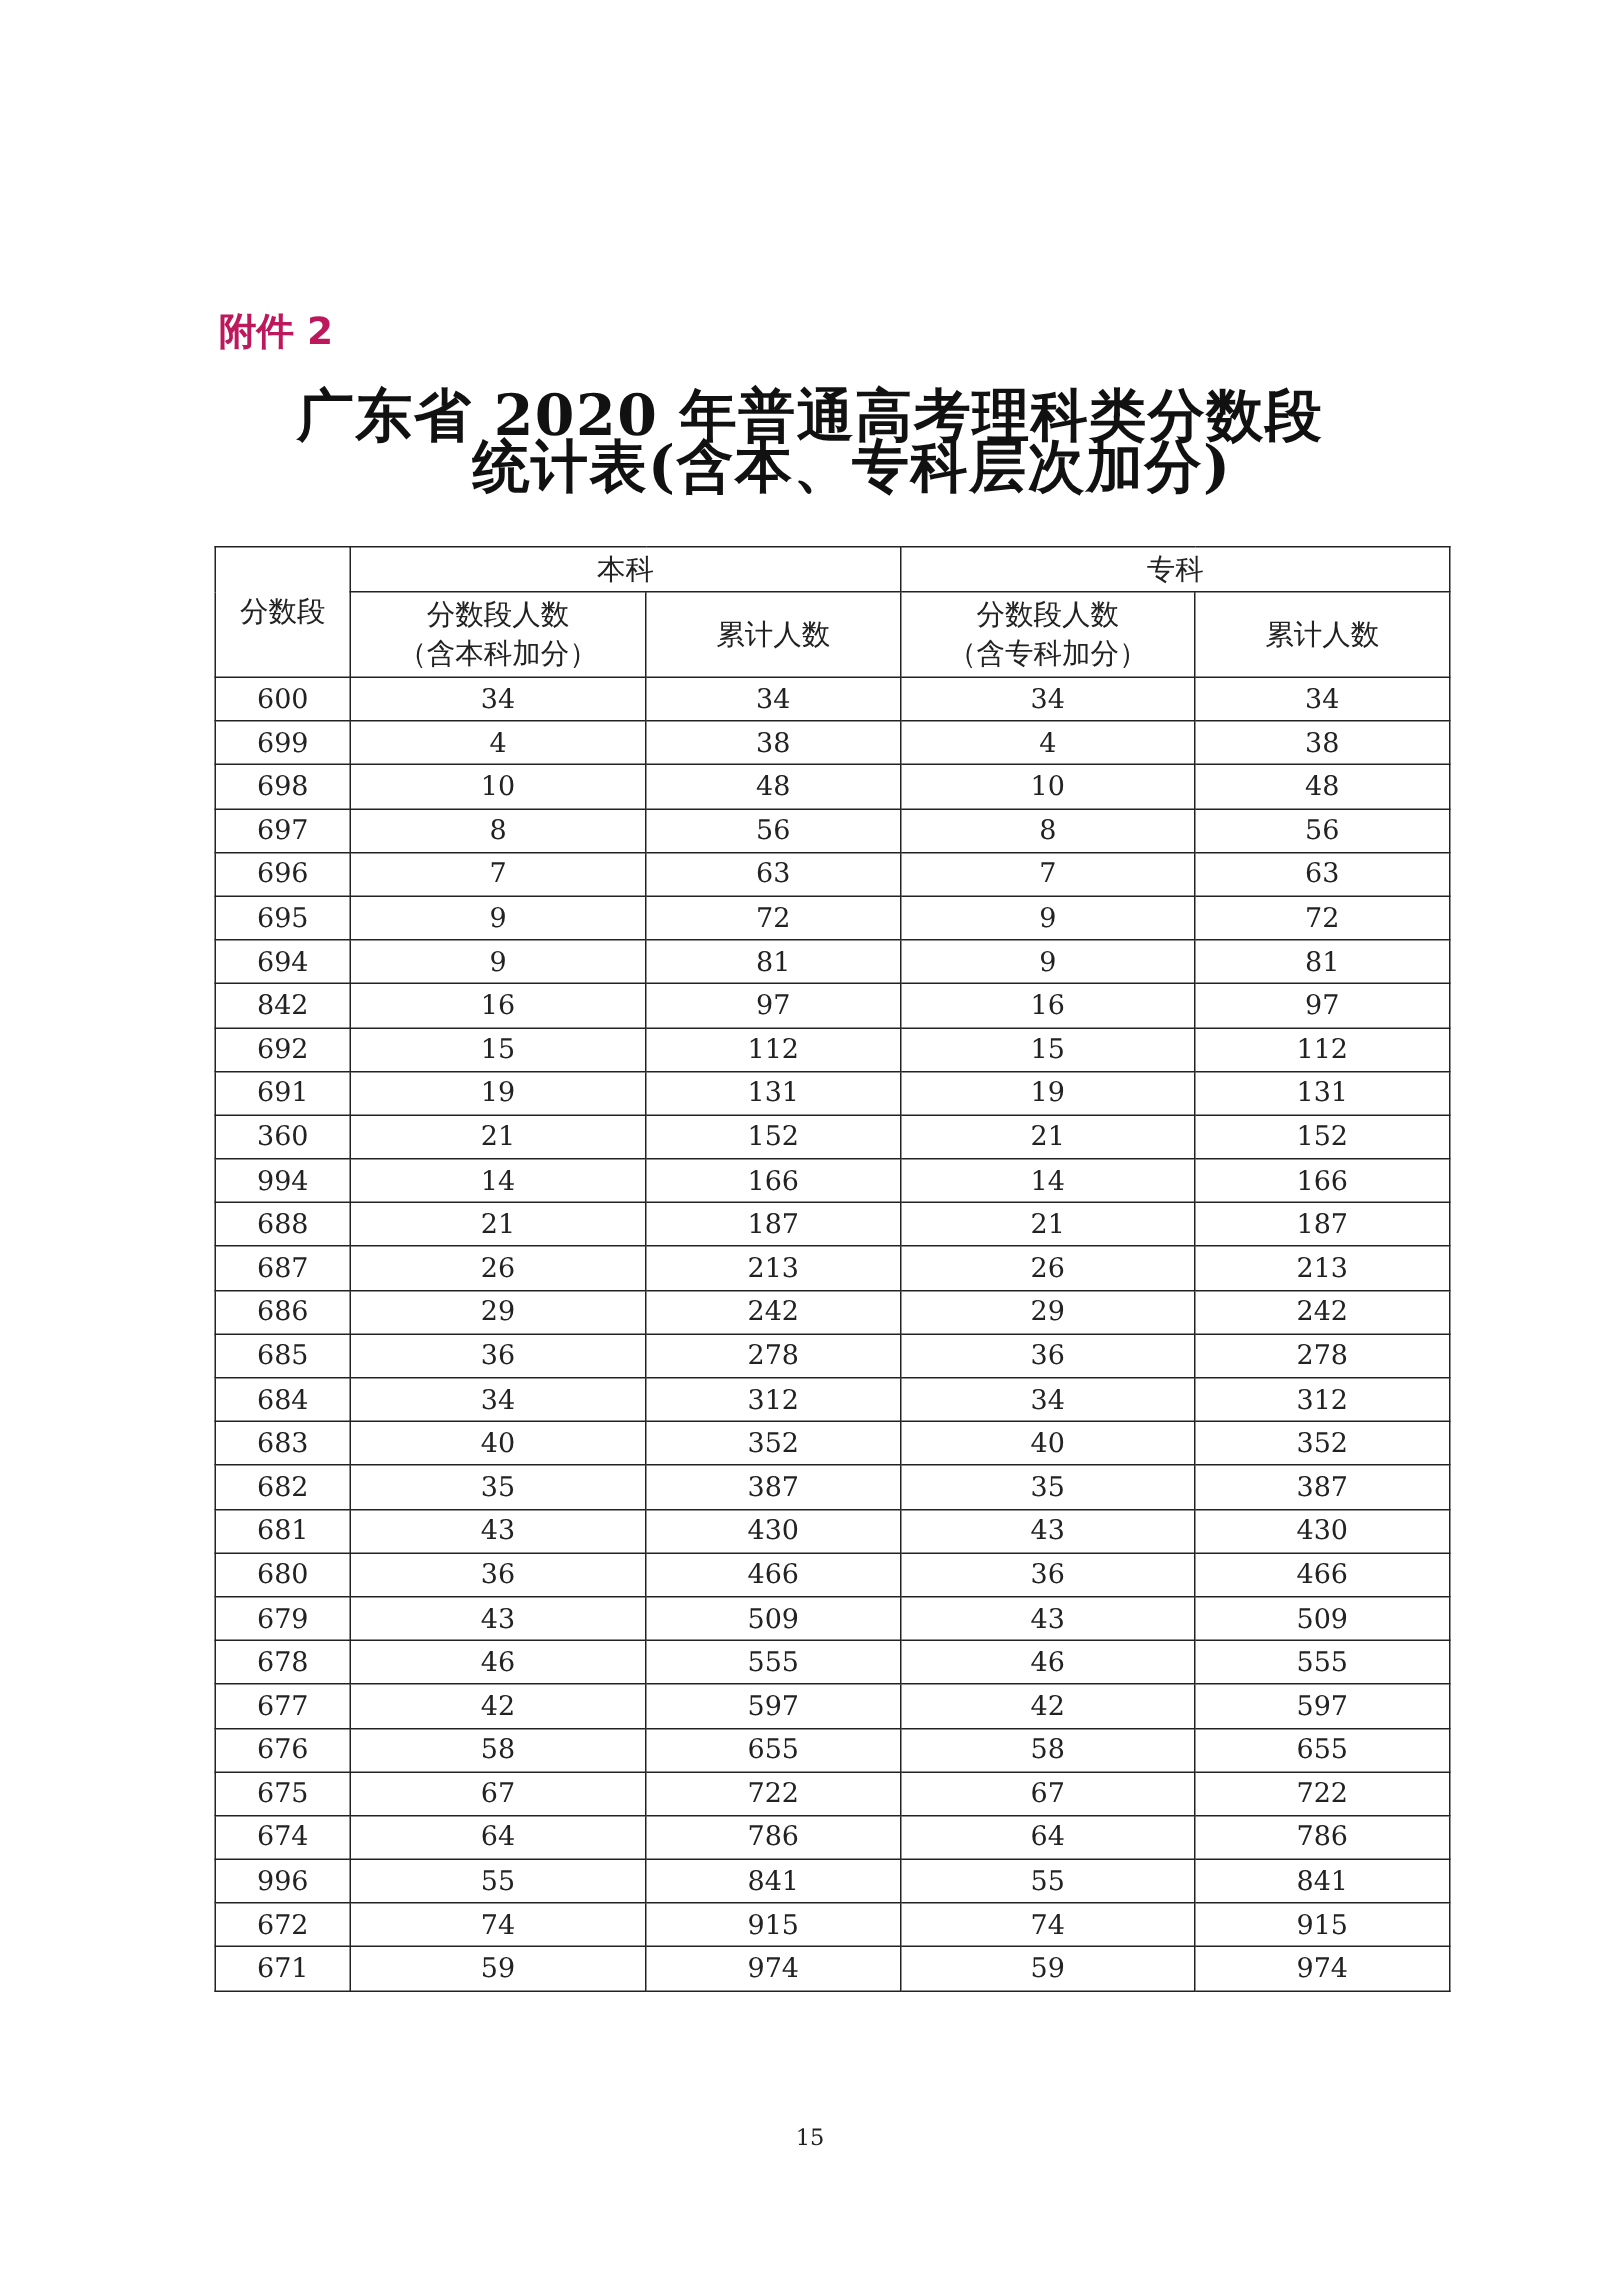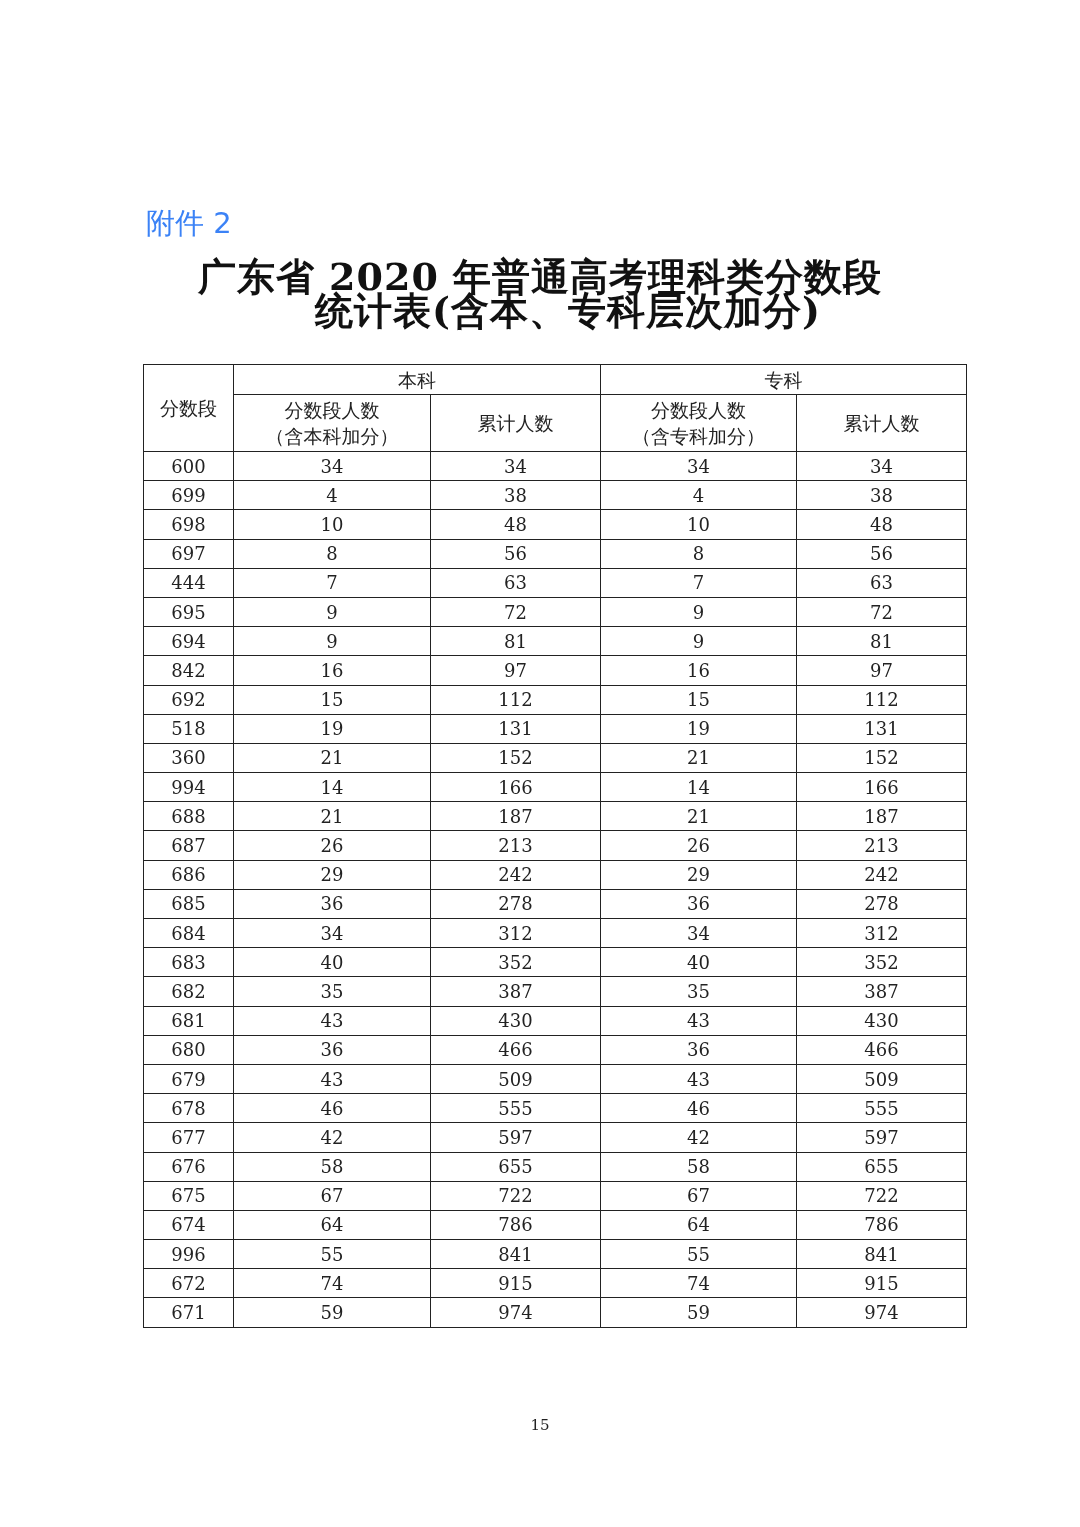--- a/index.html
+++ b/index.html
@@ -3,21 +3,21 @@
   <meta charset="utf-8">
   <style>
     html, body { margin: 0; padding: 0; background: #ffffff; }
     body {
       width: 1080px; height: 1527px; position: relative; overflow: hidden;
       font-family: "DejaVu Serif", "Liberation Serif", serif; color: #111;
     }
     .attachment {
       position: absolute; left: 146px; top: 204px;
       font-family: "DejaVu Sans", "Liberation Sans", sans-serif;
-      font-size: 29px; color: #3b82f6;
+      font-size: 25px; color: #be185d; font-weight: bold;
     }
     .title {
       position: absolute; left: 0; width: 1080px; text-align: center;
       font-family: "DejaVu Serif", "Liberation Serif", serif;
       font-weight: bold; font-size: 38px; letter-spacing: 1px; color: #111;
     }
     .title.l1 { top: 252px; }
     .title.l2 { top: 286px; padding-left: 28px; }
     table.score {
       position: absolute; left: 143px; top: 364px;
@@ -99,21 +99,21 @@
         <td>48</td>
       </tr>
       <tr>
         <td>697</td>
         <td>8</td>
         <td>56</td>
         <td>8</td>
         <td>56</td>
       </tr>
       <tr>
-        <td>444</td>
+        <td>696</td>
         <td>7</td>
         <td>63</td>
         <td>7</td>
         <td>63</td>
       </tr>
       <tr>
         <td>695</td>
         <td>9</td>
         <td>72</td>
         <td>9</td>
@@ -134,21 +134,21 @@
         <td>97</td>
       </tr>
       <tr>
         <td>692</td>
         <td>15</td>
         <td>112</td>
         <td>15</td>
         <td>112</td>
       </tr>
       <tr>
-        <td>518</td>
+        <td>691</td>
         <td>19</td>
         <td>131</td>
         <td>19</td>
         <td>131</td>
       </tr>
       <tr>
         <td>360</td>
         <td>21</td>
         <td>152</td>
         <td>21</td>

